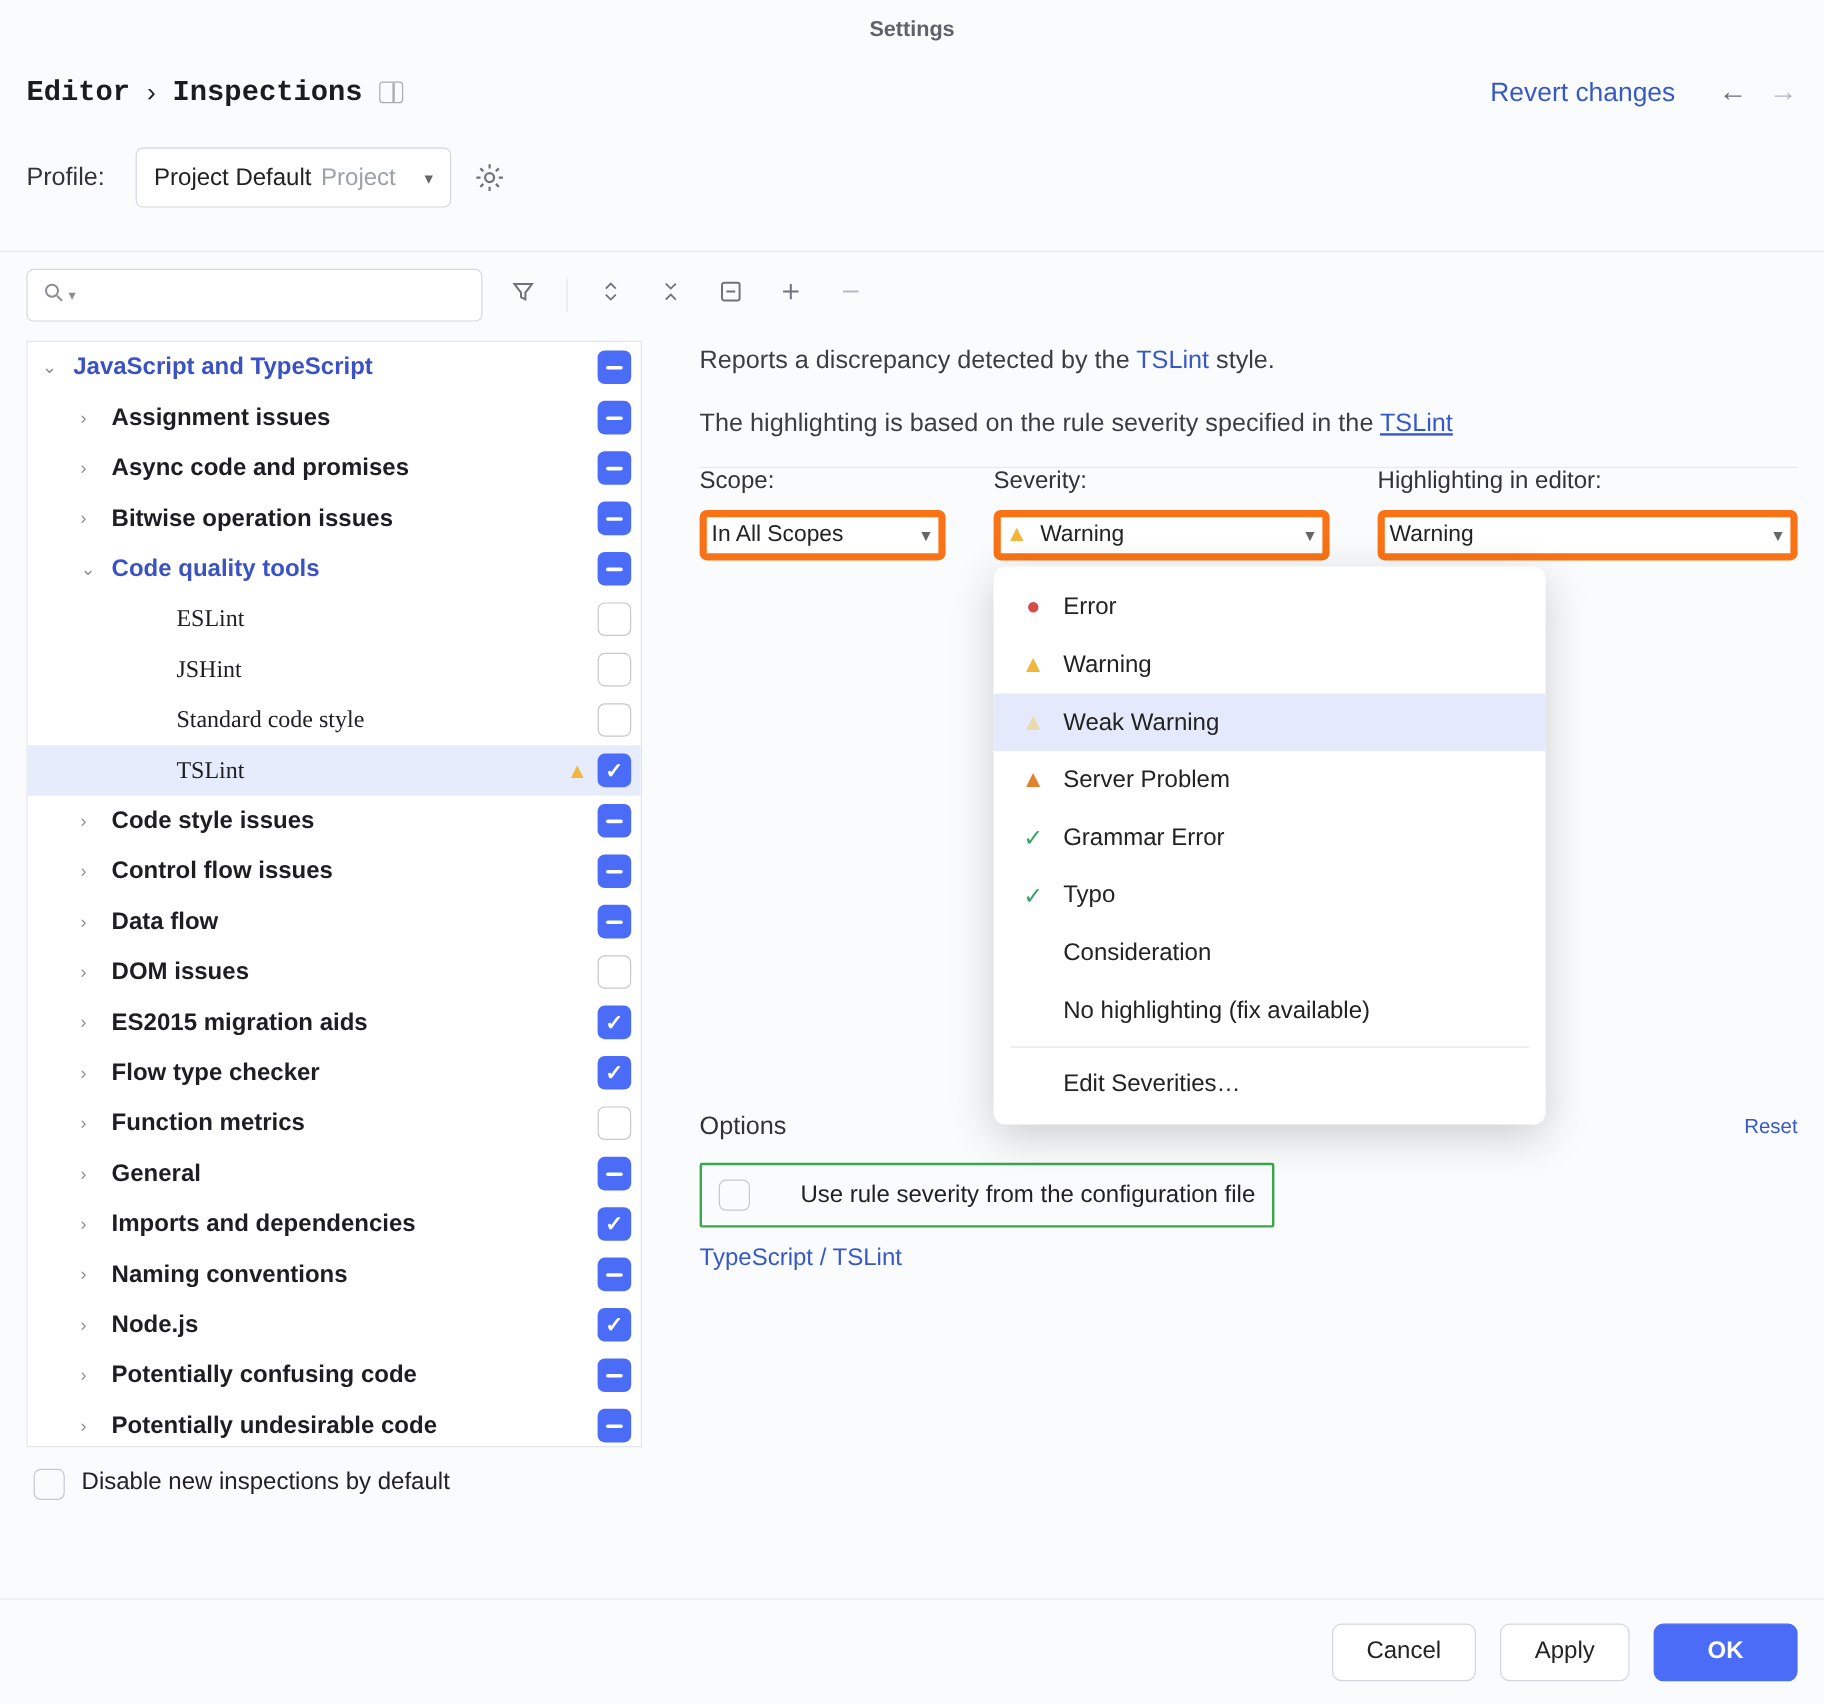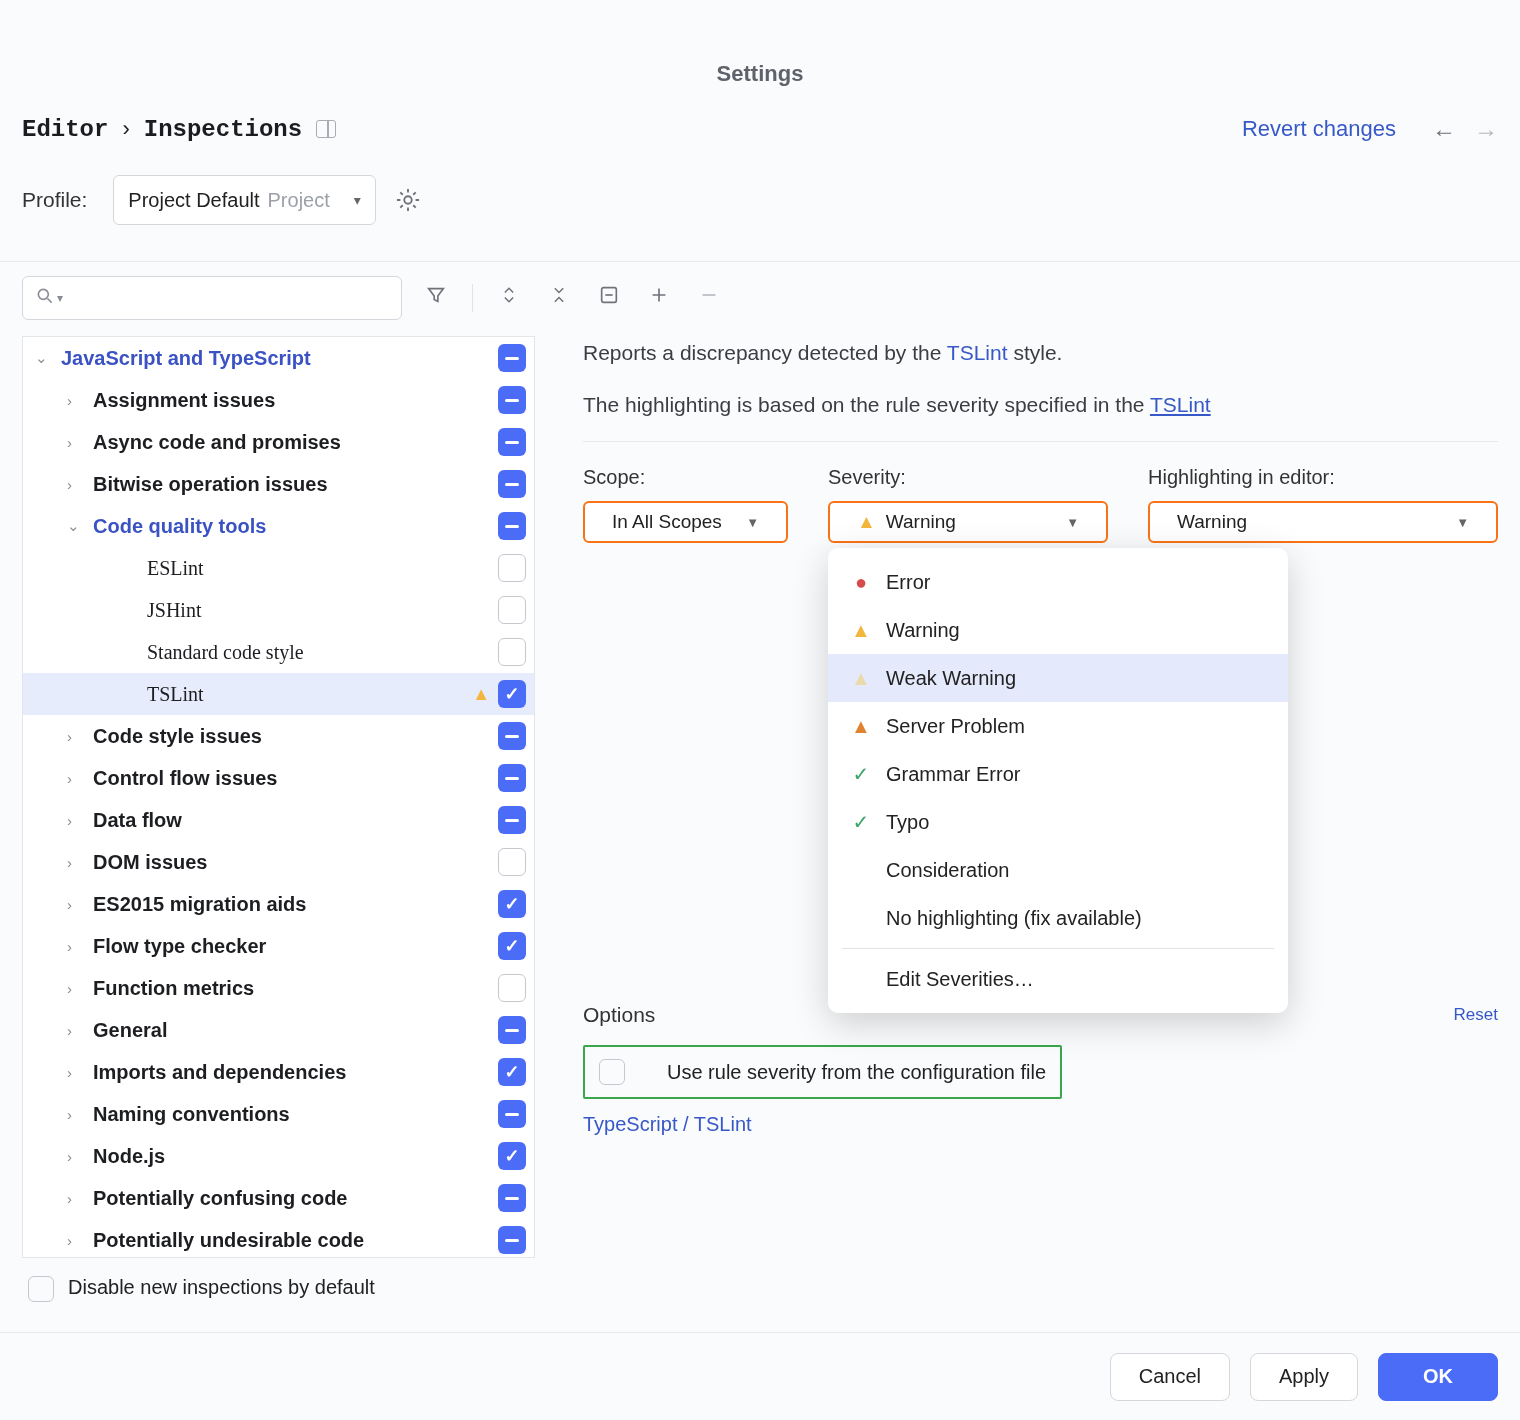--- a/index.html
+++ b/index.html
@@ -9,24 +9,23 @@
     font-size: 17.5px;
     background: #fafbfc;
     color: #222;
     width: 1520px;
     height: 1420px;
     overflow: hidden;
   }
   .title {
     text-align: center;
     font-weight: 700;
-    font-size: 22px;
+    font-size: 18px;
     color: #5f626a;
     padding: 14px 0 28px;
-    margin-top: 47px;
   }
   .breadcrumb-row {
     display: flex;
     align-items: center;
     padding: 0 22px 32px;
   }
   .breadcrumb-row .crumb { font-size: 24px; font-weight: 700; color: #1b1c20; font-family: Liberation Mono, monospace; }
   .breadcrumb-row .sep { margin: 0 14px; font-size: 22px; color: #1b1c20; }
   .brc-icon {
     width: 20px; height: 18px; border: 1.5px solid #a9acb2; border-radius: 3px;
@@ -83,25 +82,25 @@
   .warn-ic { color:#f3b63d; font-size:18px; margin-right:8px; }
 
   .disable-row { display:flex; align-items:flex-start; padding: 18px 6px; font-size:20px; }
   .big-cb { width:26px; height:26px; border:1.5px solid #c5c8cf; border-radius:6px; margin-right:14px; }
 
   .detail-pane { flex:1; padding-left: 48px; }
   .desc { font-size:21px; color:#3b3d43; line-height:1.6; border-bottom:1px solid #e6e8ea; padding-bottom:20px; }
   .desc a { color:#3758c7; text-decoration:none; }
   .desc a.ul { text-decoration:underline; }
 
-  .sev-row { display:flex; gap: 40px; margin-top: 24px; }
+  .sev-row { display:flex; gap: 40px; }
   .sev-col .sev-lbl { font-size:20px; color:#333; margin-bottom:12px; }
   .dd {
-    border:2px solid #f97316; border-radius:6px; background:#fff; height:42px;
-    display:flex; align-items:center; padding:0 27px; font-size:19px; cursor:pointer; min-width:200px;
+    border:6px solid #f97316; border-radius:6px; background:#fff; height:42px;
+    display:flex; align-items:center; padding:0 4px; font-size:19px; cursor:pointer; min-width:200px;
     justify-content: space-between;
   }
   .dd .dc { color:#666; font-size:13px; }
 
   .popup {
     position:absolute; background:#fff; border-radius:10px; box-shadow:0 10px 36px rgba(0,0,0,.18);
     padding: 10px 0; width:460px; z-index:50;
   }
   .popup-item {
     display:flex; align-items:center; height:48px; padding:0 22px; font-size:20px; cursor:pointer; gap:14px;

